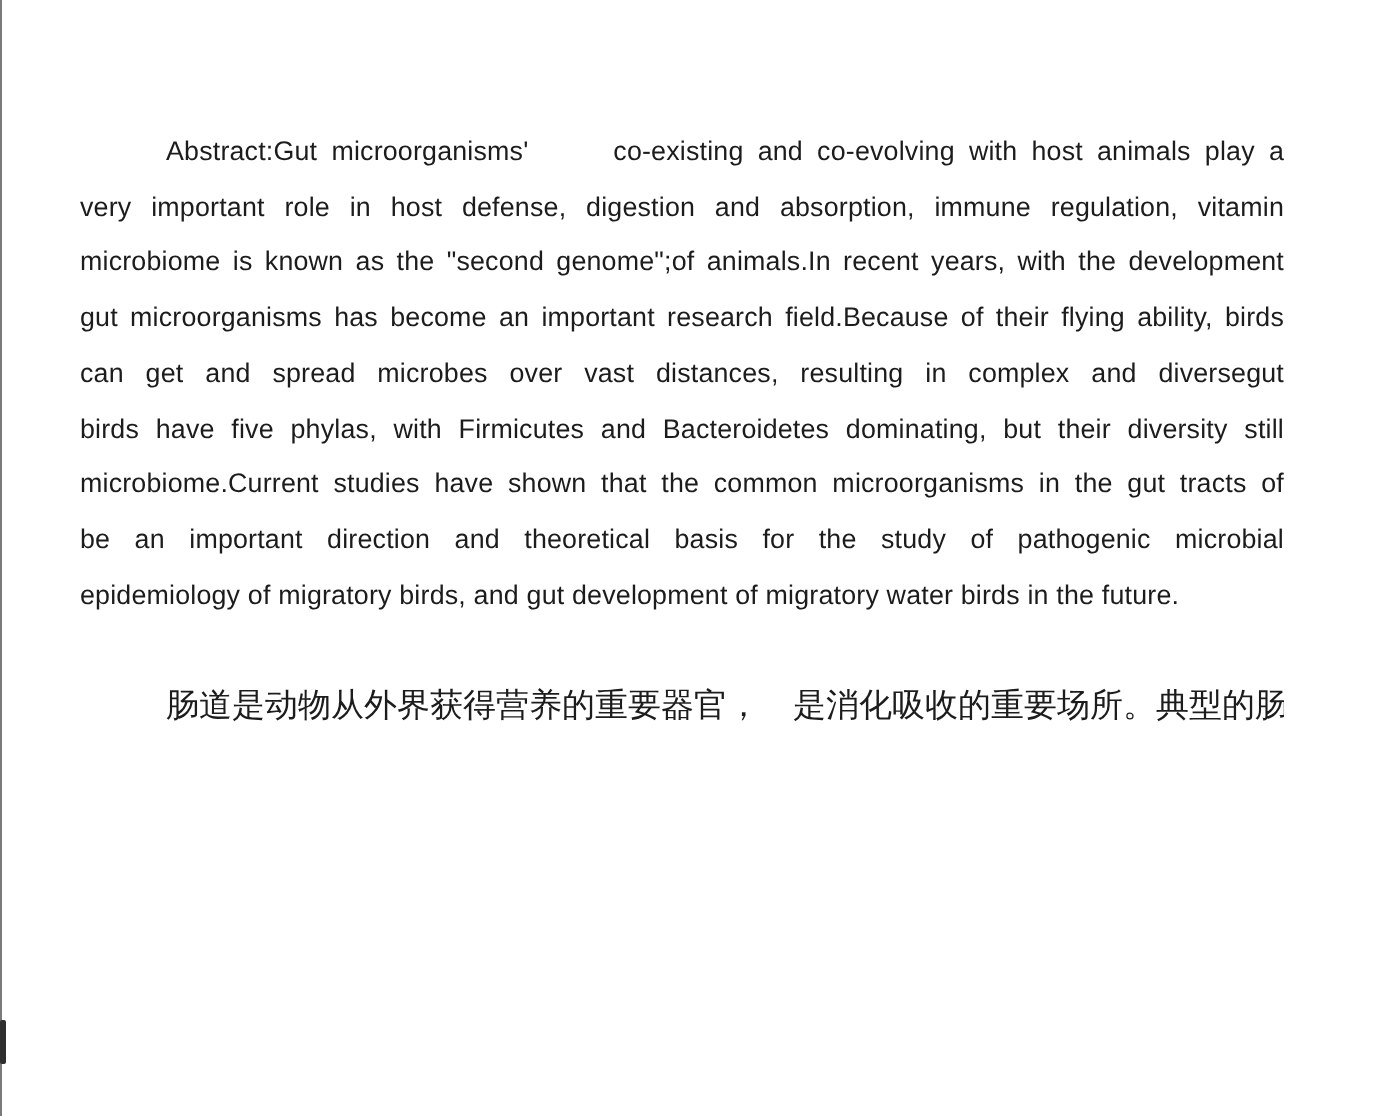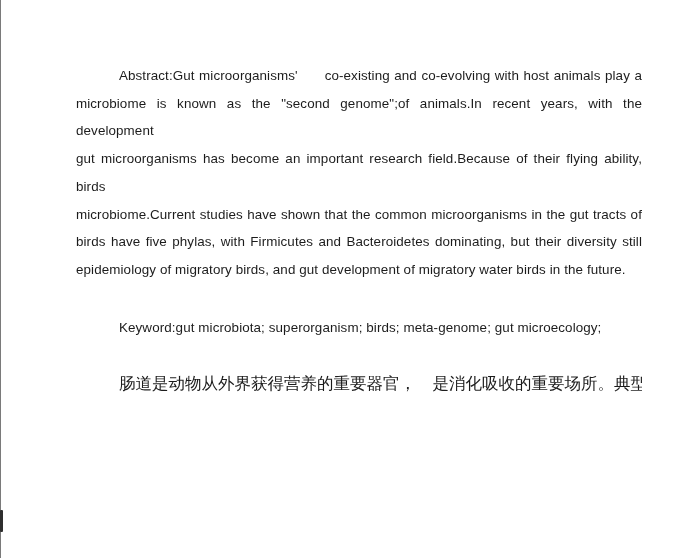--- a/index.html
+++ b/index.html
@@ -31,21 +31,20 @@
     width: 3px;
     height: 22px;
     background: #2e2e2e;
     border-radius: 1px;
   }
   .content {
     position: absolute;
     left: 40px;
     right: 56px;
     top: 62px;
-    margin-left: 36px;
   }
   .abstract {
     font-size: 13.4px;
     line-height: 27.7px;
     letter-spacing: 0.1px;
   }
   .jline {
     text-align: justify;
     text-align-last: justify;
     overflow: hidden;
@@ -76,22 +75,24 @@
 </style>
 </head>
 <body>
 
 <div class="page">
   <div class="edge-line"></div>
   <div class="edge-blob"></div>
   <div class="content">
     <div class="abstract" id="abstract-lines">
         <div class="jline">Abstract:Gut microorganisms'&nbsp;&nbsp;&nbsp;&nbsp;&nbsp; co-existing and co-evolving with host animals play a</div>
+        <div class="jline">very important role in host defense, digestion and absorption, immune regulation, vitamin</div>
         <div class="jline">microbiome is known as the "second genome";of animals.In recent years, with the development</div>
         <div class="jline">gut microorganisms has become an important research field.Because of their flying ability, birds</div>
+        <div class="jline">can get and spread microbes over vast distances, resulting in complex and diversegut</div>
+        <div class="jline">birds have five phylas, with Firmicutes and Bacteroidetes dominating, but their diversity still</div>
         <div class="jline">microbiome.Current studies have shown that the common microorganisms in the gut tracts of</div>
-        <div class="jline">birds have five phylas, with Firmicutes and Bacteroidetes dominating, but their diversity still</div>
+        <div class="jline">be an important direction and theoretical basis for the study of pathogenic microbial</div>
         <div class="jline jline-last">epidemiology of migratory birds, and gut development of migratory water birds in the future.</div>
       </div>
-    <p class="keywords">Keyword:gut microbiota; superorganism; birds; meta-genome; gut microecology;</p>
     <p class="chinese">肠道是动物从外界获得营养的重要器官，　是消化吸收的重要场所。典型的肠道自</p>
   </div>
 </div>
 
 </body></html>

